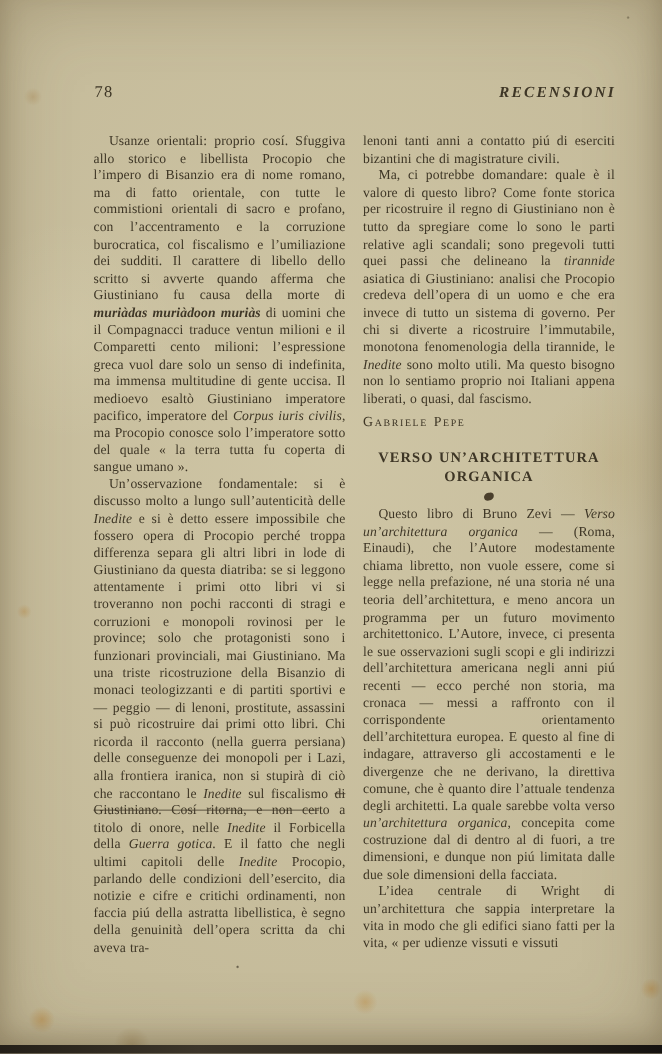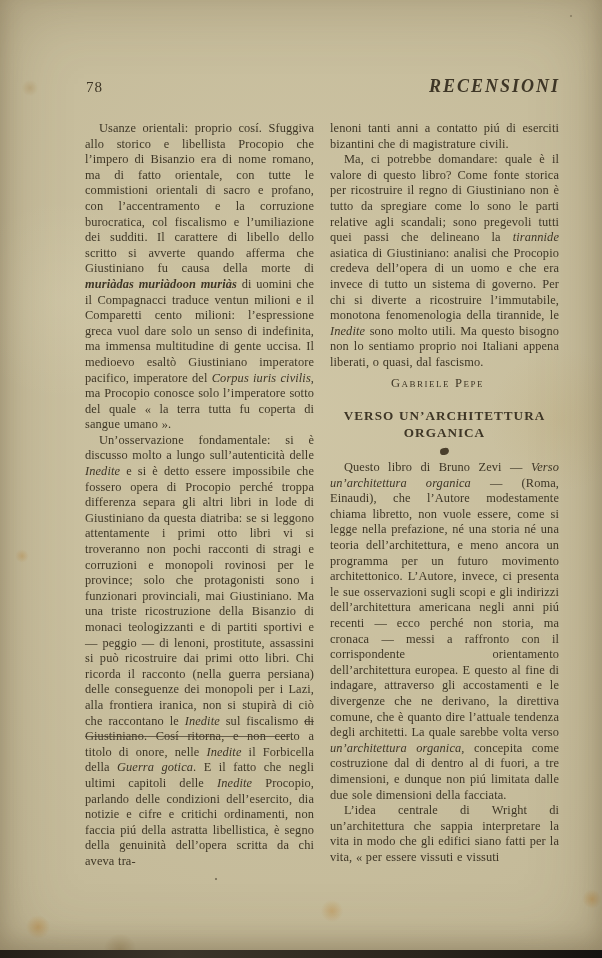--- a/index.html
+++ b/index.html
@@ -31,35 +31,35 @@
   }
   .scan-edge{
     position:absolute; left:0; right:0; bottom:0; height:8px;
     background:linear-gradient(to right,#241f18,#3c352a 30%,#2b251c 70%,#151210);
   }
   header{
     position:absolute; top:76px; left:86px; right:42px;
     display:flex; justify-content:space-between; align-items:baseline;
   }
   .page-number{font-size:15px; letter-spacing:1px;}
-  .running-head{font-style:italic; font-weight:700; font-size:18px; letter-spacing:2px;}
+  .running-head{font-style:italic; font-weight:700; font-size:14px; letter-spacing:2px;}
   .col{
     position:absolute; top:121px; width:229px; height:775px;
     font-size:12.4px; line-height:15.6px; text-align:justify;
     word-spacing:.5px; letter-spacing:.1px; hyphens:auto;
   }
   .col-left{left:85px;}
   .col-right{left:330px;}
   .col p{margin:0; text-indent:14px;}
   .col p.noindent{text-indent:0;}
   .italic{font-style:italic;}
   .bold-italic{font-style:italic; font-weight:700;}
   .struck{text-decoration:line-through; text-decoration-color:rgba(70,60,45,.75); text-decoration-thickness:1px;}
   .signature{
-    margin:5px 14px 0 0; text-align:center;
+    margin:5px 14px 0 0; text-align:left;
     font-variant:small-caps; letter-spacing:1.5px; font-size:12.6px;
   }
   .heading{
     margin:16px 0 0 0; text-align:center;
     font-size:13.2px; font-weight:600; line-height:17px; letter-spacing:1px;
   }
   .ornament{
     width:9px; height:7px; margin:7px auto 5px auto;
     background:#4a3f2c; border-radius:50% 40% 55% 45%;
     transform:rotate(-8deg);
@@ -81,17 +81,17 @@
     <p><span>Un’osservazione fondamentale: si è discusso molto a lungo sull’autenticità delle </span><span class="italic">Inedite</span><span> e si è detto essere impossibile che fossero opera di Procopio perché troppa differenza separa gli altri libri in lode di Giustiniano da questa diatriba: se si leggono attentamente i primi otto libri vi si troveranno non pochi racconti di stragi e corruzioni e monopoli rovinosi per le province; solo che protagonisti sono i funzionari provinciali, mai Giustiniano. Ma una triste ricostruzione della Bisanzio di monaci teologizzanti e di partiti sportivi e — peggio — di lenoni, prostitute, assassini si può ricostruire dai primi otto libri. Chi ricorda il racconto (nella guerra persiana) delle conseguenze dei monopoli per i Lazi, alla frontiera iranica, non si stupirà di ciò che raccontano le </span><span class="italic">Inedite</span><span> sul fiscalismo </span><span class="struck">di Giustiniano. Cosí ritorna, e non cer</span><span>to a titolo di onore, nelle </span><span class="italic">Inedite</span><span> il Forbicella della </span><span class="italic">Guerra gotica</span><span>. E il fatto che negli ultimi capitoli delle </span><span class="italic">Inedite</span><span> Procopio, parlando delle condizioni dell’esercito, dia notizie e cifre e critichi ordinamenti, non faccia piú della astratta libellistica, è segno della genuinità dell’opera scritta da chi aveva tra-</span></p>
   </div>
 
   <div class="col col-right">
     <p class="noindent"><span>lenoni tanti anni a contatto piú di eserciti bizantini che di magistrature civili.</span></p>
     <p><span>Ma, ci potrebbe domandare: quale è il valore di questo libro? Come fonte storica per ricostruire il regno di Giustiniano non è tutto da spregiare come lo sono le parti relative agli scandali; sono pregevoli tutti quei passi che delineano la </span><span class="italic">tirannide</span><span> asiatica di Giustiniano: analisi che Procopio credeva dell’opera di un uomo e che era invece di tutto un sistema di governo. Per chi si diverte a ricostruire l’immutabile, monotona fenomenologia della tirannide, le </span><span class="italic">Inedite</span><span> sono molto utili. Ma questo bisogno non lo sentiamo proprio noi Italiani appena liberati, o quasi, dal fascismo.</span></p>
     <div class="signature">Gabriele Pepe</div>
     <h2 class="heading">VERSO UN’ARCHITETTURA ORGANICA</h2>
     <div class="ornament"></div>
     <p><span>Questo libro di Bruno Zevi — </span><span class="italic">Verso un’architettura organica</span><span> — (Roma, Einaudi), che l’Autore modestamente chiama libretto, non vuole essere, come si legge nella prefazione, né una storia né una teoria dell’architettura, e meno ancora un programma per un futuro movimento architettonico. L’Autore, invece, ci presenta le sue osservazioni sugli scopi e gli indirizzi dell’architettura americana negli anni piú recenti — ecco perché non storia, ma cronaca — messi a raffronto con il corrispondente orientamento dell’architettura europea. E questo al fine di indagare, attraverso gli accostamenti e le divergenze che ne derivano, la direttiva comune, che è quanto dire l’attuale tendenza degli architetti. La quale sarebbe volta verso </span><span class="italic">un’architettura organica</span><span>, concepita come costruzione dal di dentro al di fuori, a tre dimensioni, e dunque non piú limitata dalle due sole dimensioni della facciata.</span></p>
-    <p><span>L’idea centrale di Wright di un’architettura che sappia interpretare la vita in modo che gli edifici siano fatti per la vita, « per essere vissuti e vissuti</span></p>
+    <p><span>L’idea centrale di Wright di un’architettura che sappia interpretare la vita in modo che gli edifici siano fatti per la vita, « per udienze vissuti e vissuti</span></p>
   </div>
 
   <div class="scan-edge"></div>
 </div>
 
 </body></html>

